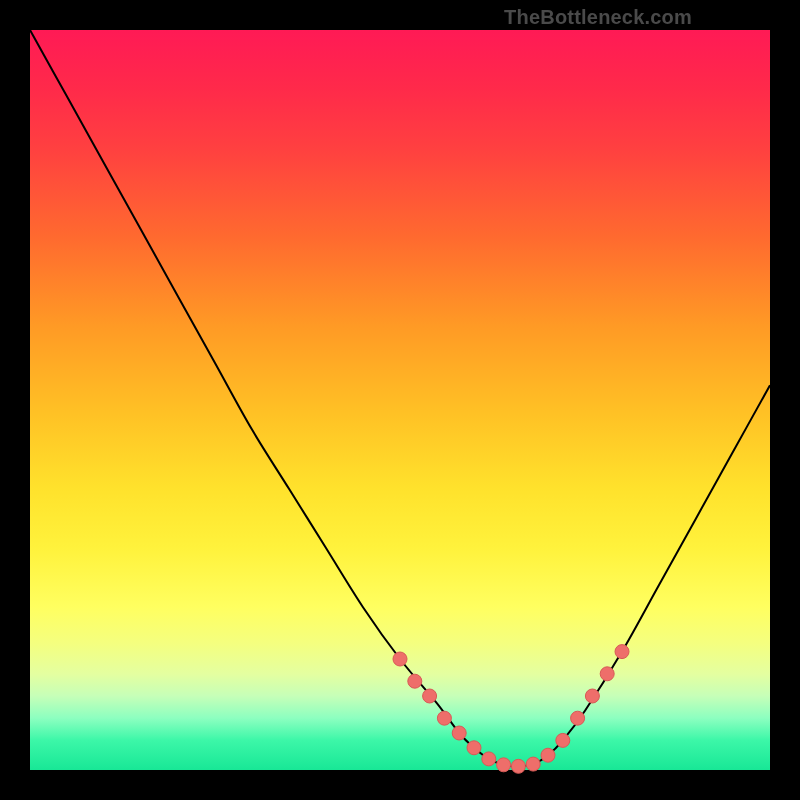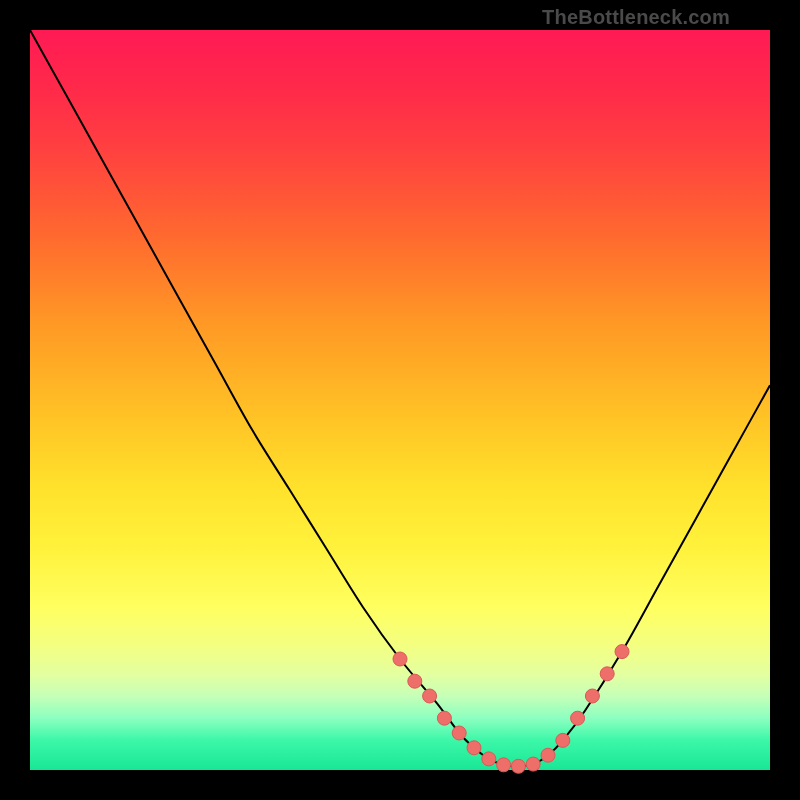--- a/index.html
+++ b/index.html
@@ -9,21 +9,20 @@
     height: 800px;
     background: #000;
     overflow: hidden;
     font-family: Arial, Helvetica, sans-serif;
   }
   .stage {
     position: relative;
     width: 704px;
     height: 800px;
     background: #000;
-    padding-left: 38px;
   }
   .plot-area {
     position: absolute;
     left: 30px;
     top: 30px;
     width: 740px;
     height: 740px;
     
     background: linear-gradient(
       to bottom,

